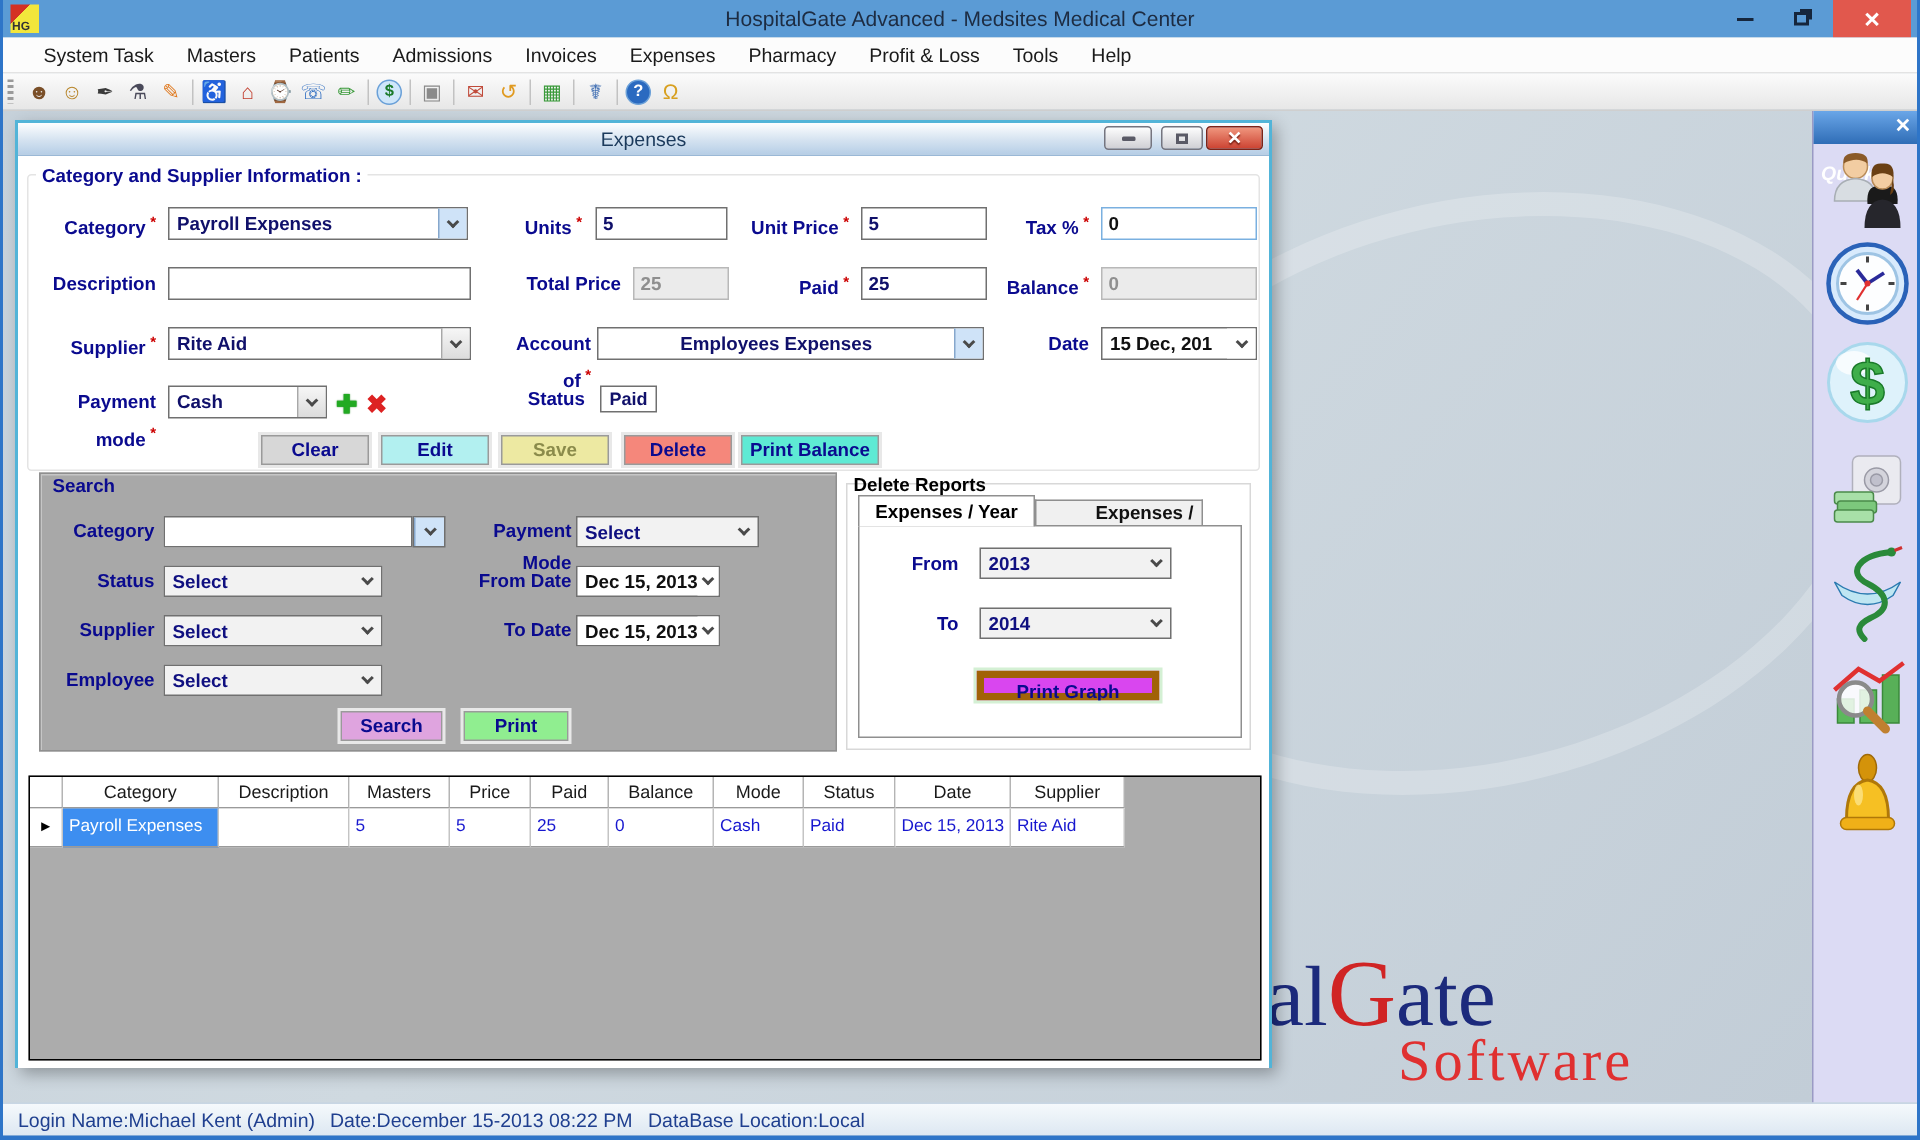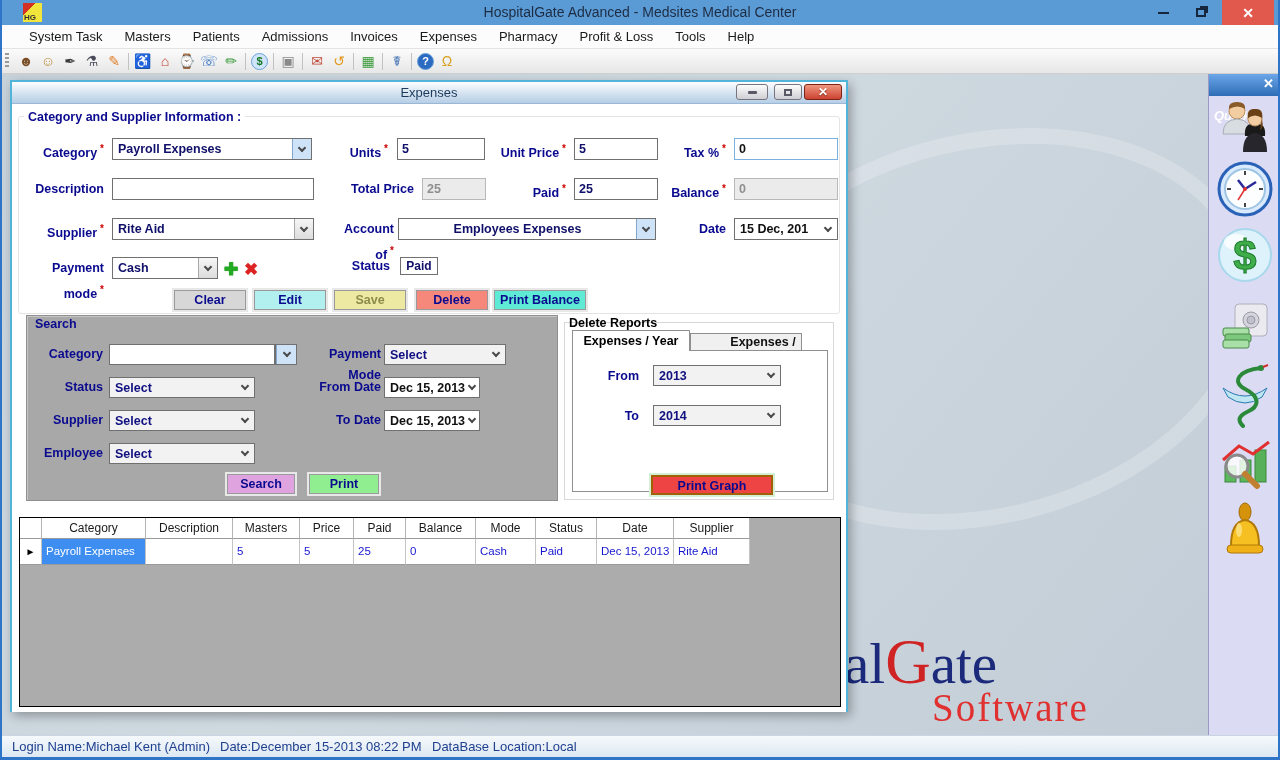--- a/index.html
+++ b/index.html
@@ -2,21 +2,21 @@
 <html><head>
 <meta charset="utf-8">
 <style>
   * { margin:0; padding:0; box-sizing:border-box; }
   html,body { width:1280px; height:760px; font-family:"Liberation Sans", sans-serif; }
   #stage { position:relative; width:1280px; height:760px; overflow:hidden; background:#c9d4dc;
            border-left:2px solid #2e75c8; border-right:2px solid #2e75c8; }
 
   
   #titlebar { position:absolute; left:0; top:0; width:100%; height:25px; background:#5b9bd5; }
-  #app-logo { position:absolute; left:21px; top:3px; width:19px; height:19px;
+  #app-logo { position:absolute; left:5px; top:3px; width:19px; height:19px;
               background:linear-gradient(135deg,#d43024 0%,#d43024 34%,#f2e63c 34%); }
   #app-logo span { position:absolute; left:1px; bottom:0; font-size:8px; font-weight:bold; color:#333; }
   #app-title { position:absolute; left:0; top:0; width:100%; height:25px; line-height:25px;
                text-align:center; font-size:14px; color:#1d2c42; }
   .win-btn { position:absolute; top:0; height:25px; display:flex; align-items:center; justify-content:center; cursor:default; }
   #btn-min { right:100px; width:30px; } #btn-min i { display:block; width:11px; height:2px; background:#16263c; }
   #btn-restore { right:62px; width:30px; } #btn-restore i { display:block; width:10px; height:9px; border:2px solid #16263c; box-shadow:3px -3px 0 -1px #16263c; }
   #btn-close-main { right:4px; width:52px; background:#e1584d; } #btn-close-main span { color:#fff; font-size:14px; font-weight:bold; }
 
   
@@ -116,21 +116,21 @@
 
   
   #gr-label { position:absolute; left:557px; top:212px; font-weight:bold; color:#000; font-size:12.5px; }
   #gr-outer { position:absolute; left:552px; top:218px; width:270px; height:178px; border:1px solid #d8d8d8; }
   .gr-tab { position:absolute; border:1px solid #8f8f8f; border-bottom:none; font-weight:bold; font-size:12.5px;
             text-align:center; cursor:pointer; }
   #gr-tab1 { left:560px; top:226px; width:118px; height:21px; background:#fff; color:#000; line-height:20px; z-index:2; }
   #gr-tab2 { left:678px; top:229px; width:112px; height:18px; background:#f0f0f0; color:#111; line-height:17px;padding-left:34px; }
   #gr-panel { position:absolute; left:560px; top:246px; width:256px; height:142px; background:#fff; border:1px solid #8f8f8f; }
   #gr-panel .lbl { color:#0a0a8f; }
-  #btn-printgraph { background:#ef4444; border:2px solid #a16207; outline:2px solid #d4f0d4;margin-top:28px; }
+  #btn-printgraph { background:#d946ef; border:5px solid #a16207; outline:2px solid #d4f0d4; }
 
   
   #grid { position:absolute; left:7px; top:413px; width:822px; height:190px; border:1px solid #000; background:#acacac; }
   #grid-header { position:absolute; left:0; top:0; height:21px; display:flex; }
   .gh-cell { height:21px; background:#fff; border-right:1px solid #b4b4b4; border-bottom:1px solid #9a9a9a;
              font-size:12px; color:#1a1a1a; text-align:center; line-height:20px; overflow:hidden; }
   #grid-row { position:absolute; left:0; top:21px; height:26px; display:flex; cursor:default; }
   .gr-cell { height:26px; background:#fff; border-right:1px solid #c4c4c4; border-bottom:1px solid #9a9a9a;
              font-size:11.5px; color:#1717cf; padding:0 4px; line-height:25px; white-space:nowrap; overflow:hidden; }
   .gr-cell.sel { background:#3d8ef0; color:#fff; }

